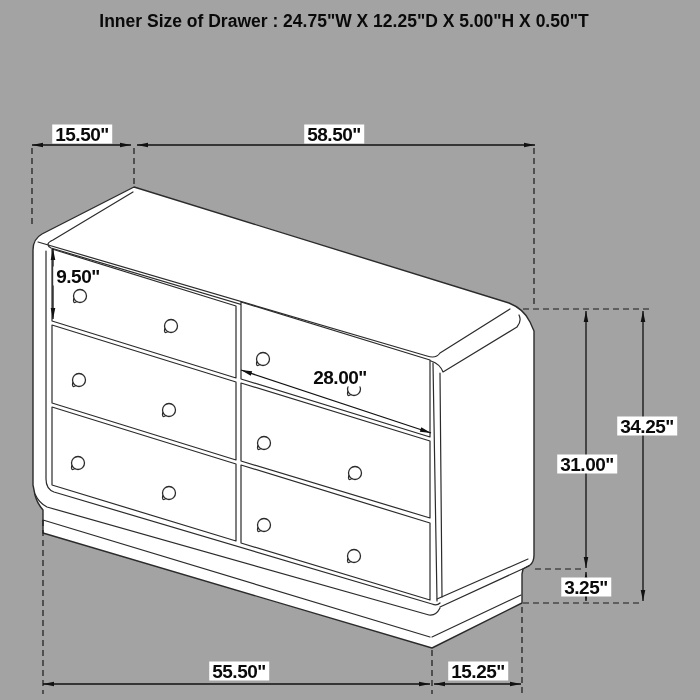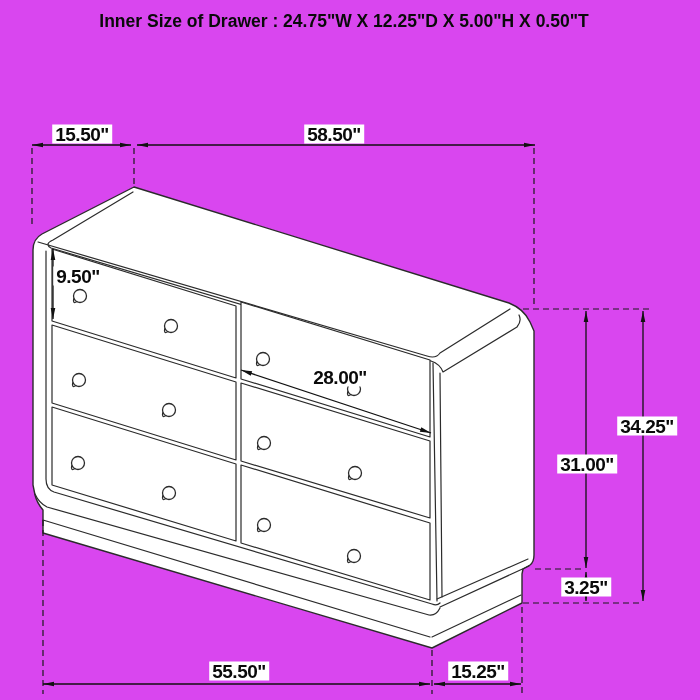--- a/index.html
+++ b/index.html
@@ -1,19 +1,19 @@
 <!DOCTYPE html>
 <html><head>
 <meta charset="utf-8">
 <style>
   html,body{margin:0;padding:0;background:#ffffff;}
   #stage{
     position:relative;
     width:700px;height:700px;
-    background:#d946ef;
+    background:#a3a3a3;
     font-family:"Liberation Sans", sans-serif;
     overflow:hidden;
   }
   #drawing{position:absolute;left:0;top:0;}
   .dim-label{
     position:absolute;
     transform:translate(-50%,-50%);
     background:#ffffff;
     padding:0 3px;
     font-weight:bold;

